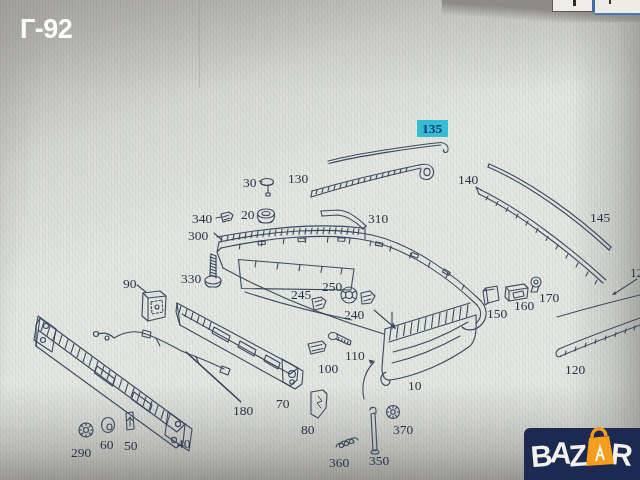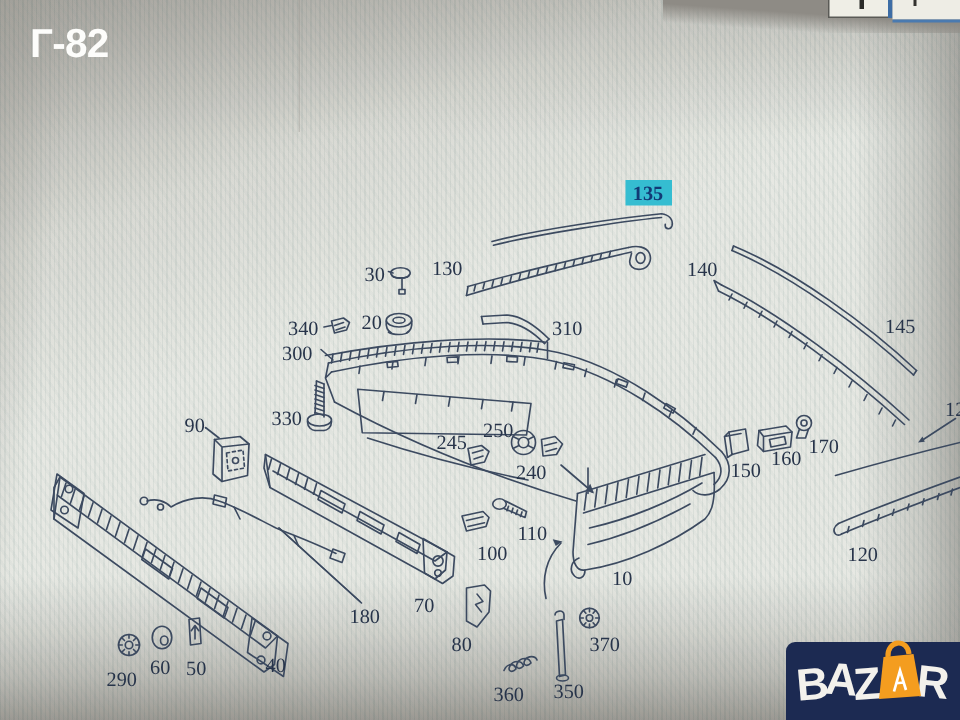--- a/index.html
+++ b/index.html
@@ -32,21 +32,21 @@
   <div style="position:absolute;left:573px;top:0;width:3px;height:6px;background:#2b2b28;"></div>
 
   <div style="position:absolute;left:592px;top:0;width:3px;height:12px;background:#3d6da5;"></div>
 
   <div style="position:absolute;left:595px;top:0;width:45px;height:13px;background:#eeede5;"></div>
 
   <div style="position:absolute;left:609px;top:0;width:2px;height:4px;background:#33332f;"></div>
 
   <div style="position:absolute;left:595px;top:13px;width:45px;height:2px;background:#4a7ab0;"></div>
 
-  <div style="position:absolute;left:20px;top:14px;color:#fdfdfb;font-size:27px;font-weight:bold;letter-spacing:-0.5px;">Г-82</div>
+  <div style="position:absolute;left:20px;top:14px;color:#fdfdfb;font-size:27px;font-weight:bold;letter-spacing:-0.5px;">Г-92</div>
 
   <svg width="640" height="480" viewBox="0 0 640 480" style="position:absolute;left:0;top:0;" stroke-linecap="round" stroke-linejoin="round">
     <g fill="none" stroke="#3c4a60" stroke-width="1.1">
 
       <g>
         <path d="M328,161 C358,153 415,145 441,142.5"></path>
         <path d="M329,163.5 C358,156 415,147.5 441,145"></path>
         <path d="M441,142.5 C446,143 449,146.5 448,150.5 C447,153.5 443,153 443.5,149.5"></path>
       </g>
 

